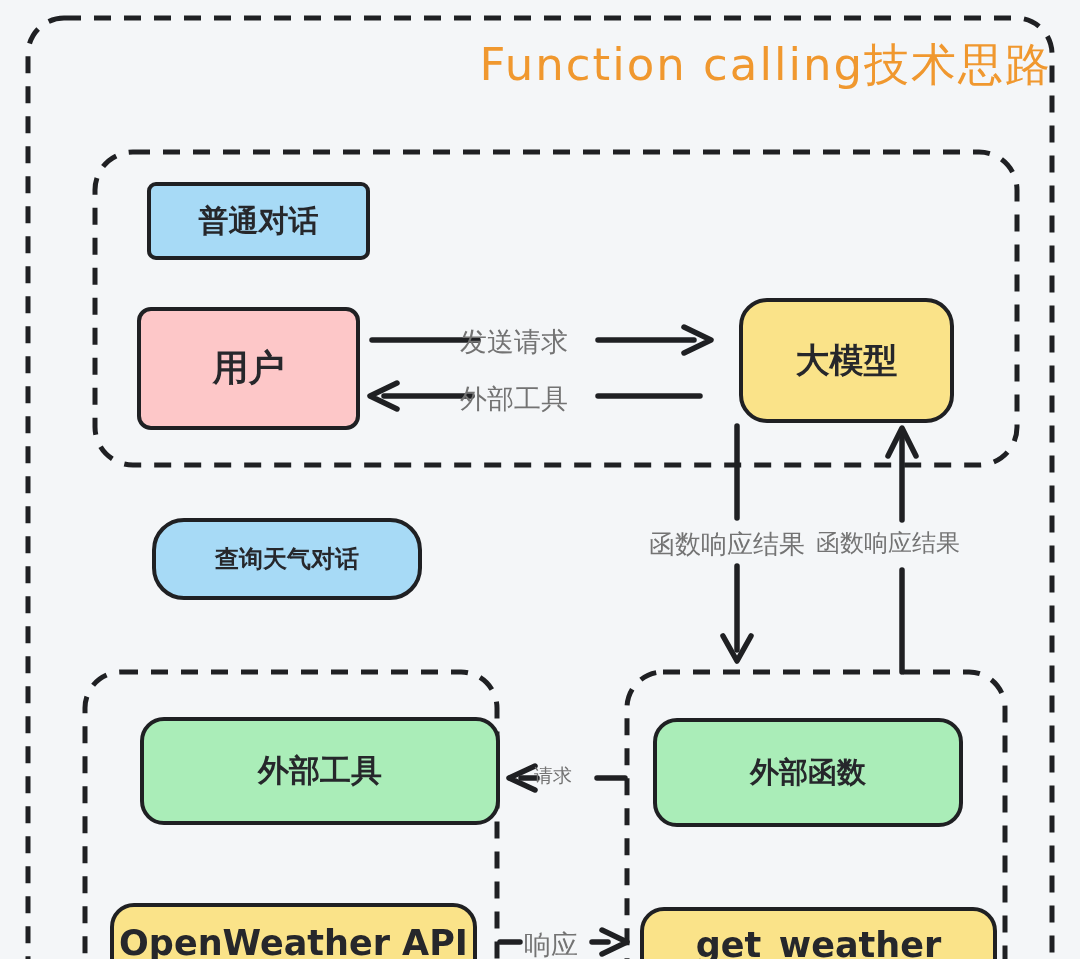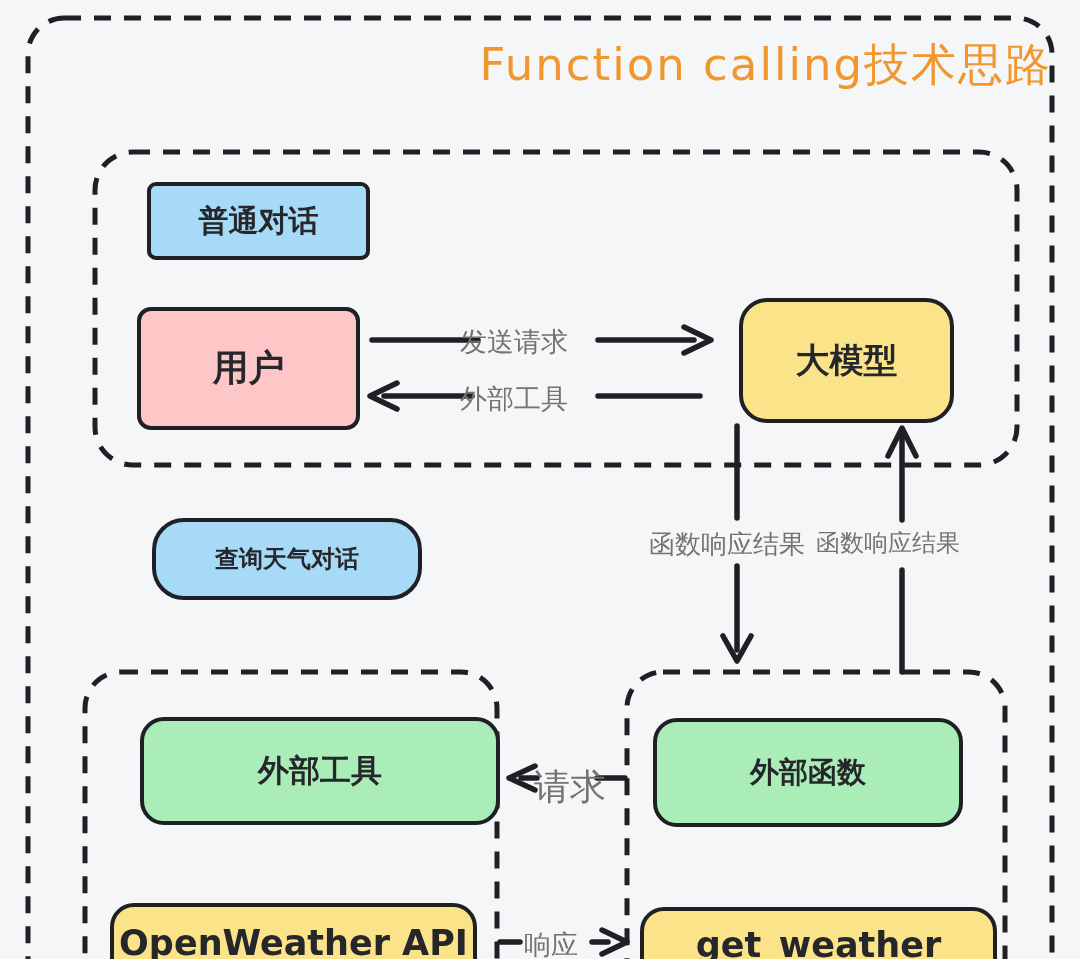--- a/index.html
+++ b/index.html
@@ -37,21 +37,21 @@
     align-items:flex-start;padding-top:14px;}
 
   .arrow-label{
     position:absolute;z-index:2;text-align:left;font-weight:normal;color:#737373;
     white-space:nowrap;
   }
   .lbl-send{left:460px;top:324px;width:152px;font-size:27px;}
   .lbl-respond{left:460px;top:381px;width:152px;font-size:27px;}
   .lbl-call{left:649px;top:527px;width:162px;font-size:26px;}
   .lbl-result{left:816px;top:527px;width:162px;font-size:24px;}
-  .lbl-request{left:534px;top:763px;width:64px;font-size:36px;}
+  .lbl-request{left:534px;top:763px;width:64px;font-size:19px;}
   .lbl-response{left:524px;top:927px;width:64px;font-size:27px;}
 </style>
 </head>
 <body>
 
 <div class="canvas">
 
   <svg class="overlay" width="1080" height="980" viewBox="0 0 1080 980">
     <g fill="none" stroke="#1f2023" stroke-width="5" stroke-dasharray="17 13">
       <rect x="28" y="18" width="1024" height="1010" rx="36"></rect>

